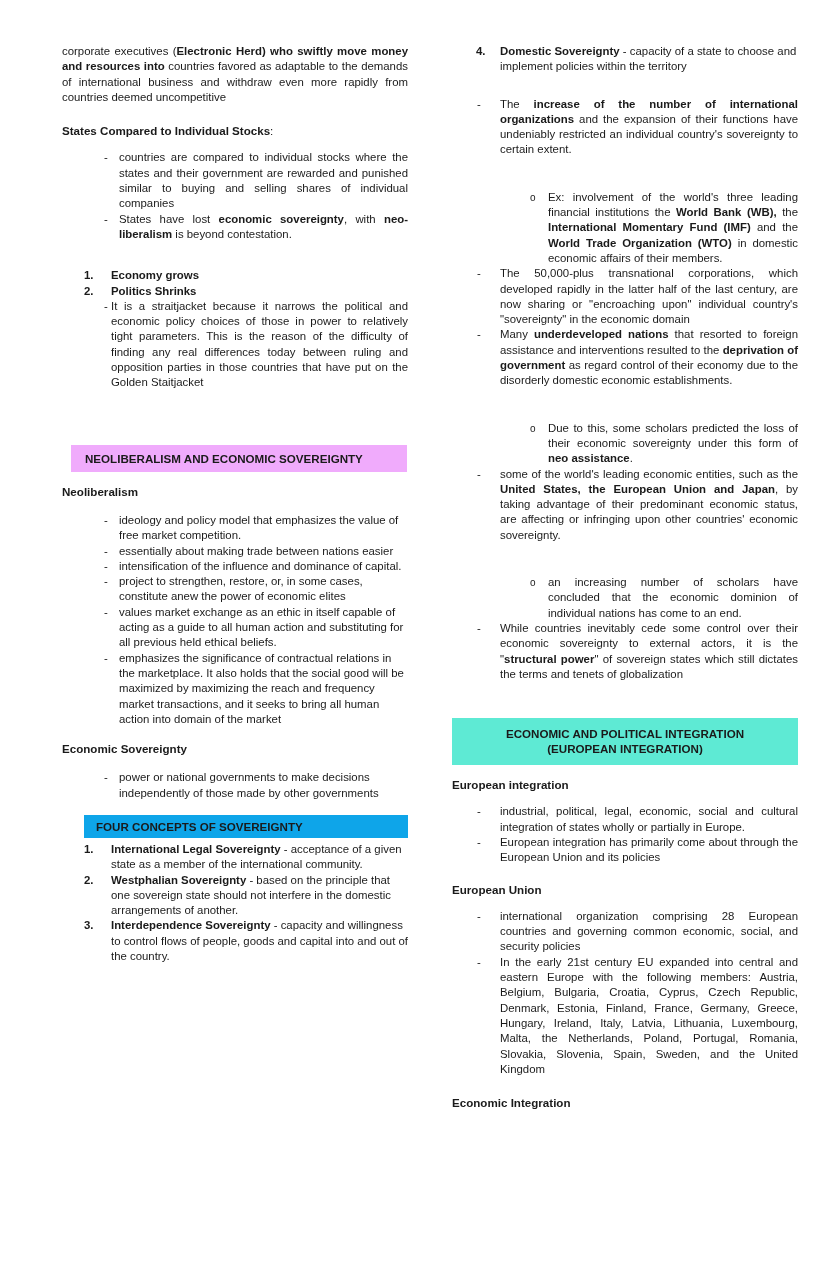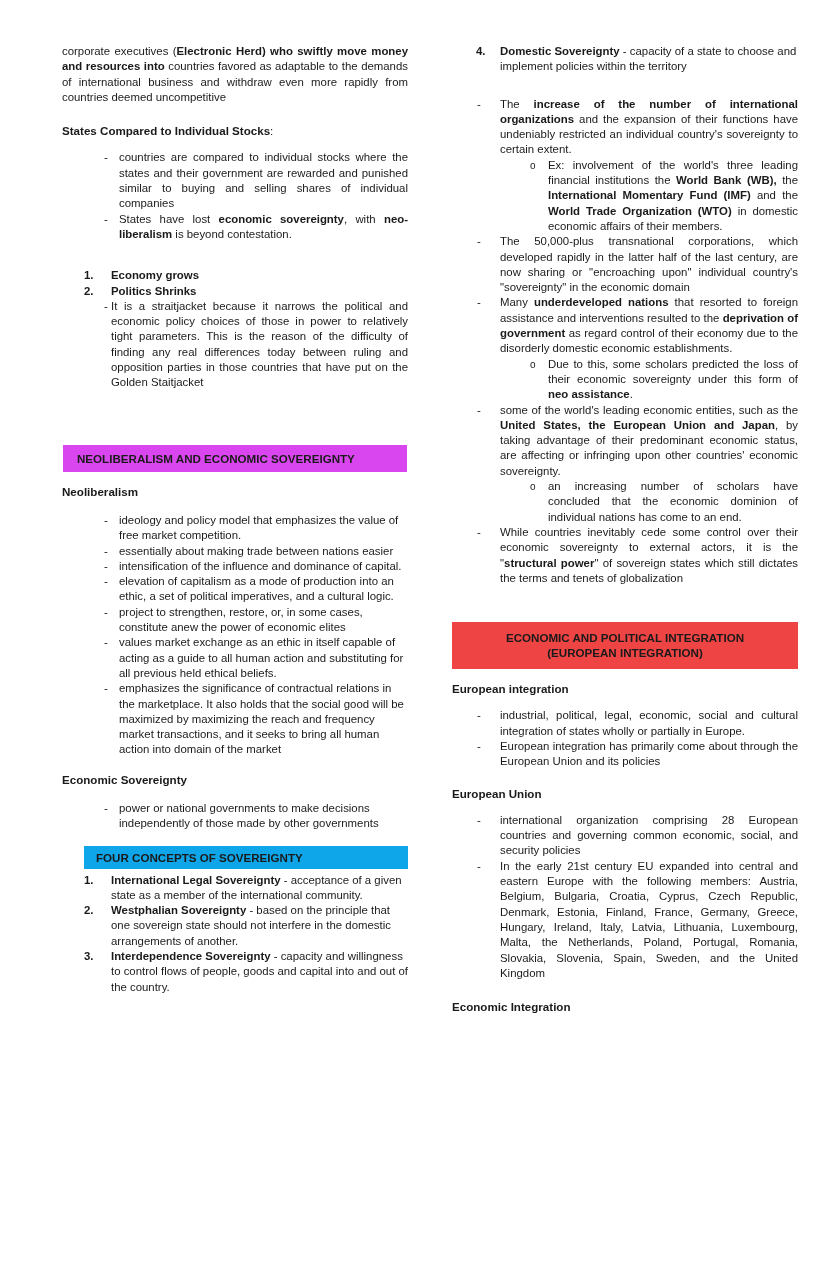--- a/index.html
+++ b/index.html
@@ -95,51 +95,52 @@
   .col-right li.num-item > .num {
     left: 24px;
   }
 
   li.circle-item {
     position: relative;
     padding-left: 96px;
     font-size: 11.4px;
     line-height: 15.3px;
     text-align: justify;
+    margin-top: 32px;
   }
   li.circle-item::before {
     content: "o";
     position: absolute;
     left: 78px;
     top: 0;
     font-size: 10px;
   }
 
   
   .banner {
     box-sizing: border-box;
     font-weight: bold;
     font-size: 11.6px;
     line-height: 15px;
   }
   .banner-pink-left {
-    background: #d946ef;
+    background: #f0abfc;
     padding: 6px 0 6px 14px;
-    margin-left: 1px;
+    margin-left: 9px;
     margin-right: 1px;
     text-align: left;
   }
   .banner-blue {
     background: #0ea5e9;
     padding: 4px 0 4px 12px;
     margin-left: 22px;
     text-align: left;
   }
   .banner-pink-center {
-    background: #ef4444;
+    background: #5eead4;
     padding: 8px 10px 9px 10px;
     text-align: center;
   }
   .banner-pink-center .line2 { display: block; }
 
   
   .sp-4 { height: 4px; }
   .sp-10 { height: 10px; }
   .sp-12 { height: 12px; }
   .sp-14 { height: 14px; }
@@ -189,21 +190,20 @@
     <div class="sp-12"></div>
 
     <p class="heading">Neoliberalism</p>
 
     <div class="sp-14"></div>
 
     <ul class="dash-list">
       <li class="dash-item left-aligned"><span>ideology and policy model that emphasizes the value of free market competition.</span></li>
       <li class="dash-item left-aligned"><span>essentially about making trade between nations easier</span></li>
       <li class="dash-item left-aligned"><span>intensification of the influence and dominance of capital.</span></li>
-      <li class="dash-item left-aligned"><span>elevation of capitalism as a mode of production into an ethic, a set of political imperatives, and a cultural logic.</span></li>
       <li class="dash-item left-aligned"><span>project to strengthen, restore, or, in some cases, constitute anew the power of economic elites</span></li>
       <li class="dash-item left-aligned"><span>values market exchange as an ethic in itself capable of acting as a guide to all human action and substituting for all previous held ethical beliefs.</span></li>
       <li class="dash-item left-aligned"><span>emphasizes the significance of contractual relations in the marketplace. It also holds that the social good will be maximized by maximizing the reach and frequency market transactions, and it seeks to bring all human action into domain of the market</span></li>
     </ul>
 
     <div class="sp-14"></div>
 
     <p class="heading">Economic Sovereignty</p>
 
     <div class="sp-14"></div>

